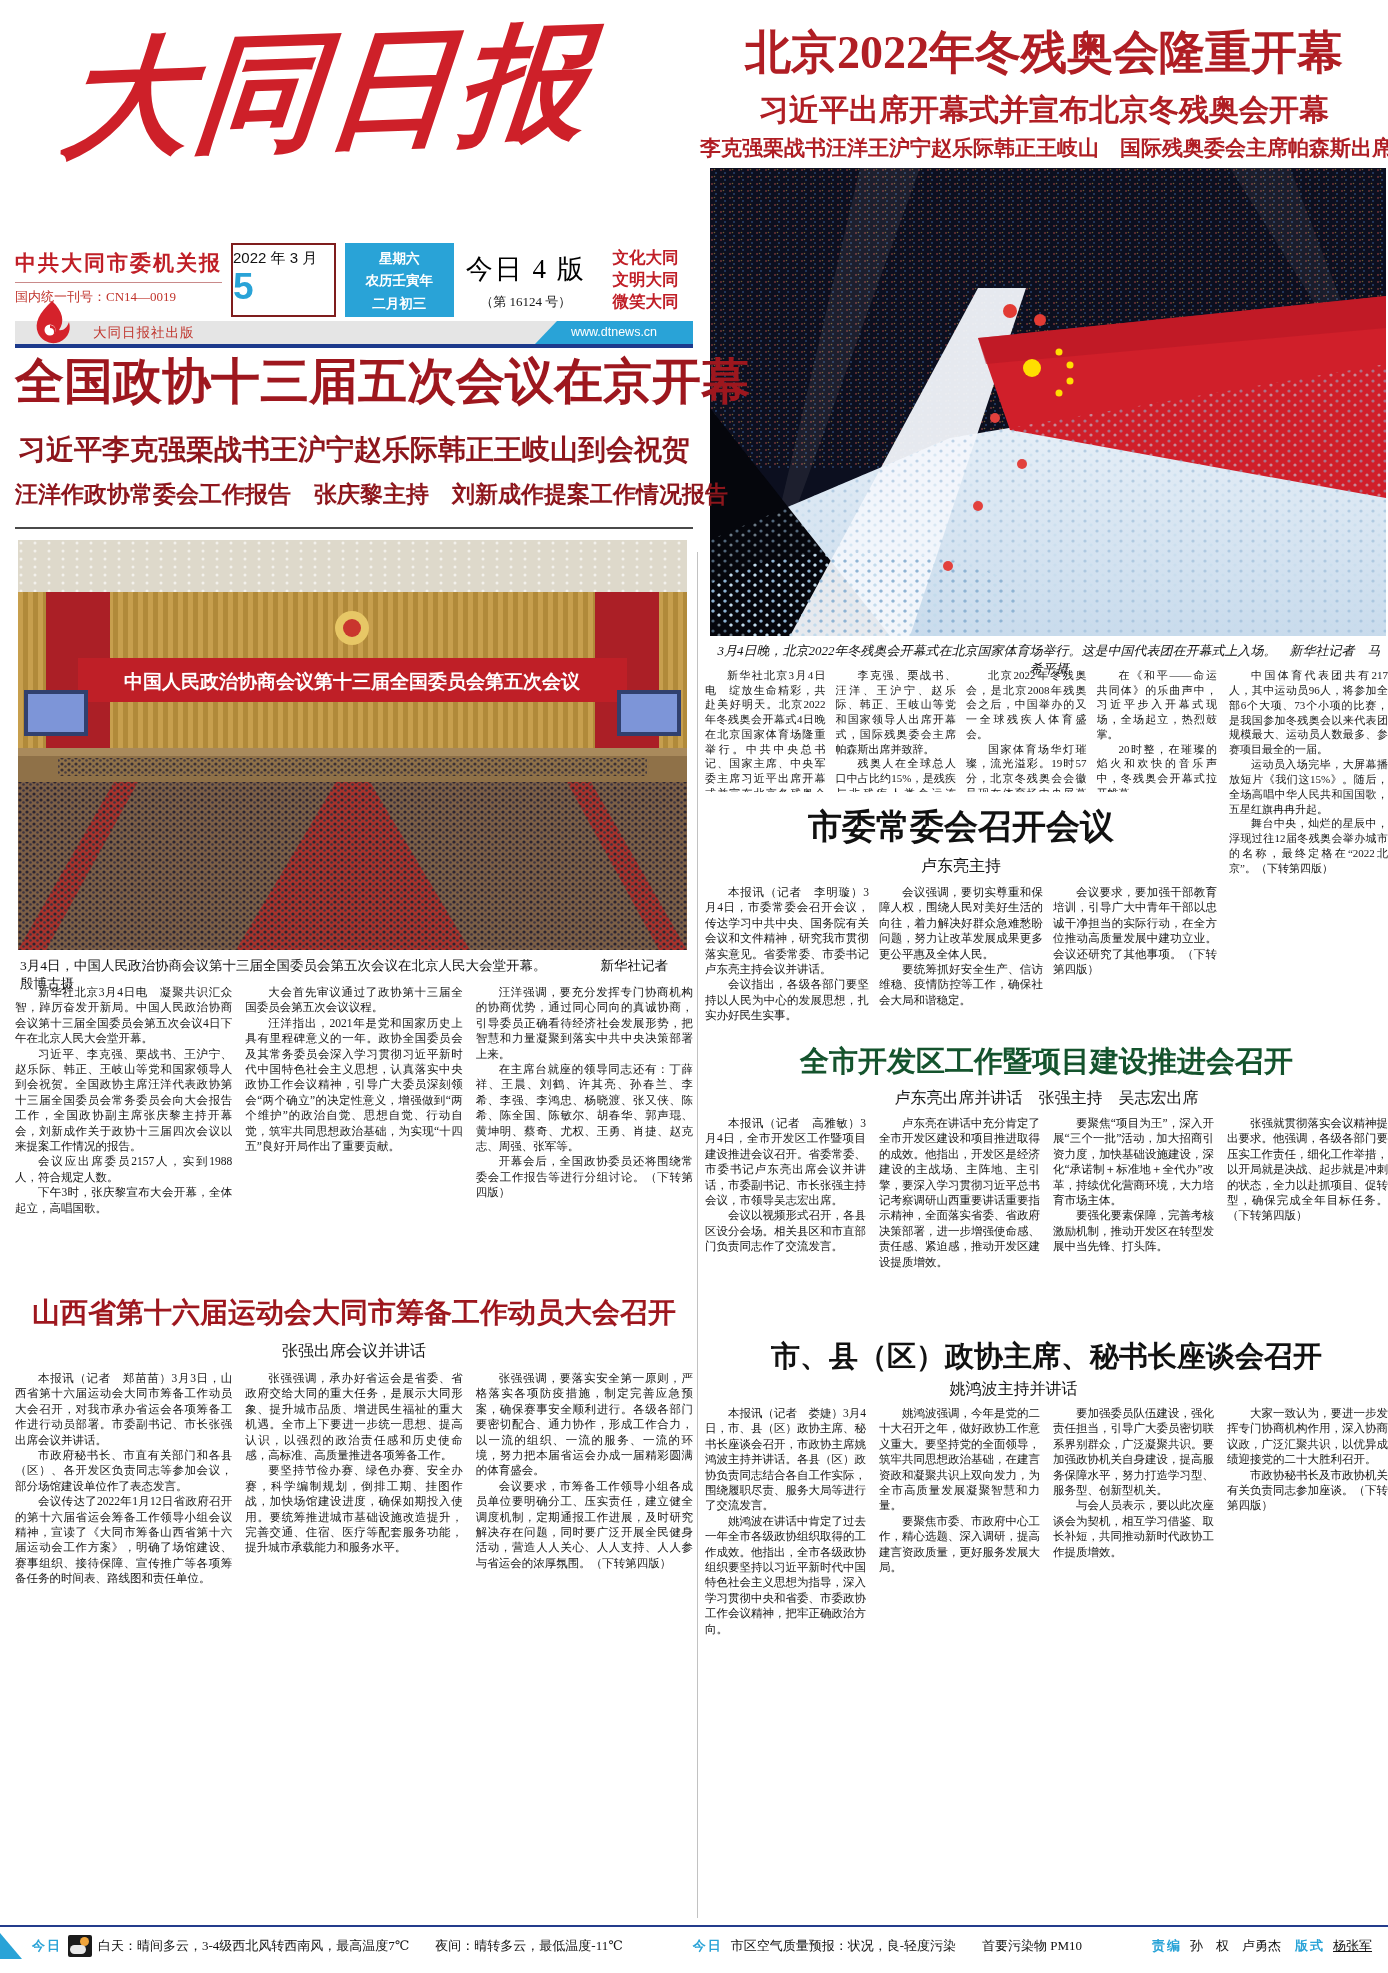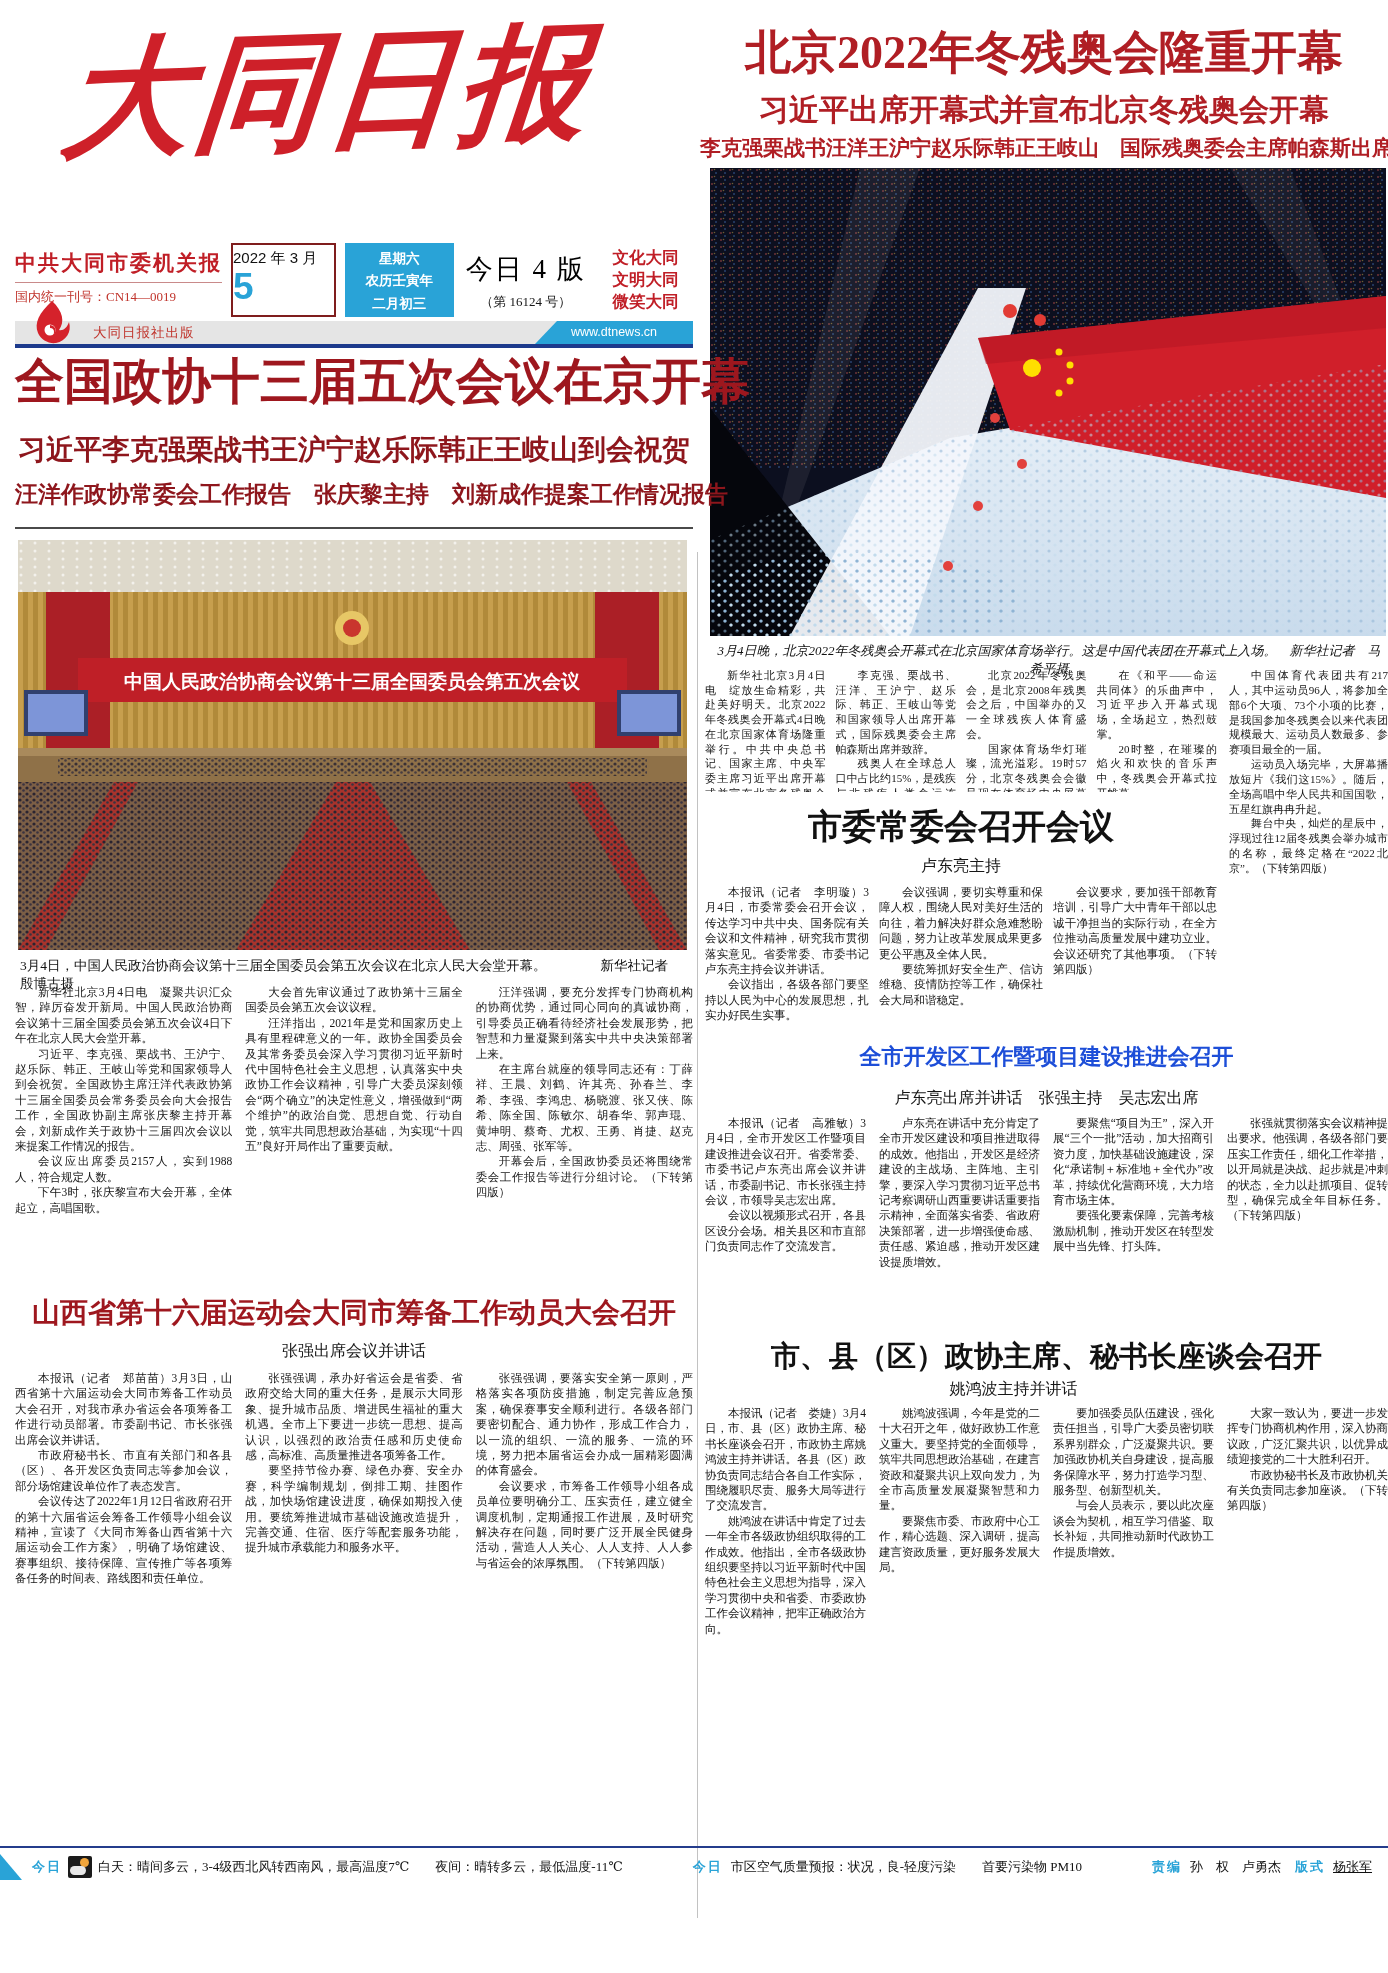--- a/index.html
+++ b/index.html
@@ -52,29 +52,29 @@
   .sports-body{left:15px;top:1371px;width:678px;height:549px;}
   .para-row{left:705px;top:668px;width:683px;height:370px;display:flex;}
   .para-left{width:512px;display:flex;flex-direction:column;}
   .para-cols{height:124px;display:flex;gap:10px;}
   .para-cols .col{font-size:11px;}
   .cw-head{margin-top:12px;text-align:center;font-size:34px;font-weight:bold;color:#111;}
   .cw-by{text-align:center;font-size:16px;margin-top:6px;}
   .cw-body{margin-top:8px;height:150px;display:flex;gap:10px;}
   .para-tail{width:159px;margin-left:12px;font-size:11px;line-height:1.35;text-align:justify;overflow:hidden;}
   .para-tail p{margin:0;text-indent:2em;}
-  .kfq-head{left:705px;top:1042px;width:683px;text-align:center;font-size:22px;font-weight:bold;color:#1d4ed8;}
+  .kfq-head{left:705px;top:1042px;width:683px;text-align:center;font-size:29px;font-weight:bold;color:#14532d;}
   .kfq-by{left:705px;top:1088px;width:683px;text-align:center;font-size:16px;}
   .kfq-body{left:705px;top:1116px;width:683px;height:212px;}
   .zx-head{left:705px;top:1337px;width:683px;text-align:center;font-size:29px;font-weight:bold;color:#111;}
   .zx-by{left:672px;top:1379px;width:683px;text-align:center;font-size:16px;}
   .zx-body{left:705px;top:1406px;width:683px;height:510px;}
   .vdiv{left:697px;top:552px;width:1px;height:1366px;background:#c2c2c2;}
   
-  .footer{left:0;top:1846px;width:1388px;height:34px;border-top:2px solid #243c8c;display:flex;align-items:center;
+  .footer{left:0;top:1925px;width:1388px;height:34px;border-top:2px solid #243c8c;display:flex;align-items:center;
           font-size:13px;padding-top:2px;}
   .corner{width:0;height:0;border-bottom:26px solid #29a3d7;border-right:22px solid transparent;margin-right:10px;}
   .cyan{color:#29a3d7;font-weight:bold;letter-spacing:2px;}
   .wicon{position:relative;width:24px;height:22px;background:#1b1b1b;border-radius:2px;margin:0 6px;flex:0 0 auto;}
   .wicon .sun{position:absolute;right:3px;top:2px;width:9px;height:9px;border-radius:50%;background:#f0a53c;}
   .wicon .cloud{position:absolute;left:2px;bottom:3px;width:16px;height:9px;border-radius:6px;background:#e8e8e8;}
   .ftxt{color:#111;}
   .fgap{flex:1;}
 </style>
 </head>

